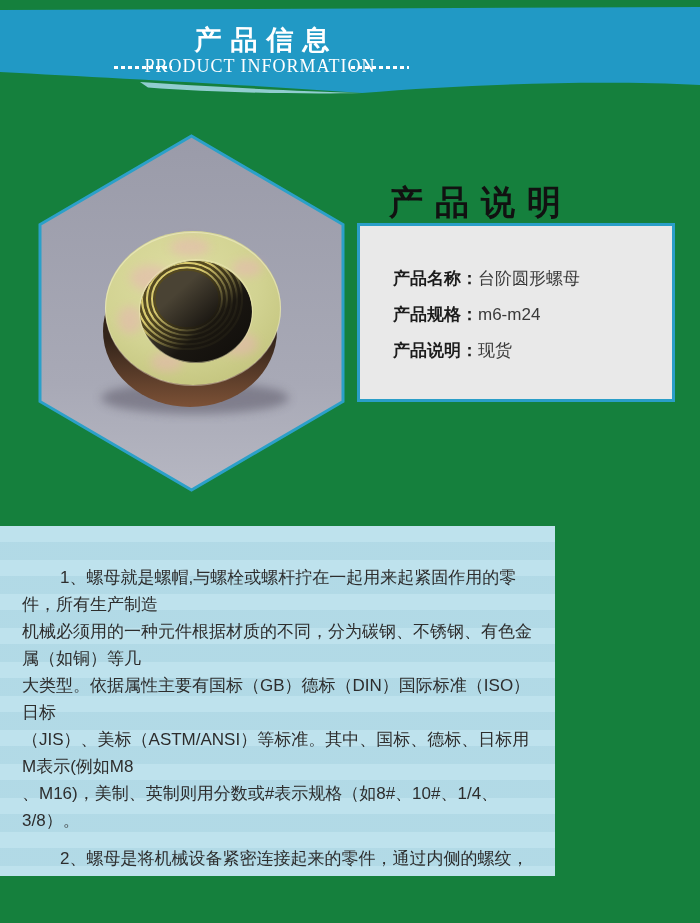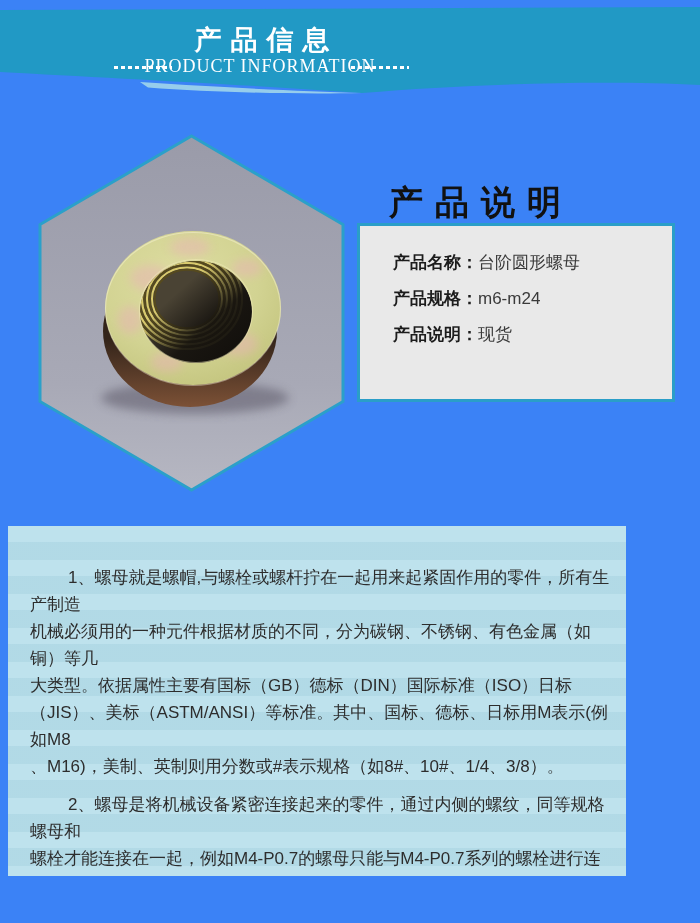--- a/index.html
+++ b/index.html
@@ -1,21 +1,21 @@
 <!DOCTYPE html>
 <html><head>
 <meta charset="utf-8">
 <style>
   * { margin: 0; padding: 0; box-sizing: border-box; }
   html, body { background: #ffffff; }
   .page {
     position: relative;
     width: 700px;
     height: 923px;
-    background: #3b82f6;
+    background: #15803d;
     overflow: hidden;
     font-family: "Liberation Sans", sans-serif;
     margin: 0 auto;
   }
   
   .banner-svg { position: absolute; left: 0; top: 0; width: 700px; height: 100px; display: block; }
   .header-title {
     position: absolute; left: 0; top: 22px; width: 524px;
     text-align: center;
     color: #ffffff; font-size: 27px; font-weight: bold;
@@ -40,29 +40,29 @@
   .section-title {
     position: absolute; left: 389px; top: 180px;
     color: #111111; font-size: 34px; font-weight: bold;
     letter-spacing: 12px; white-space: nowrap;
   }
   .spec-box {
     position: absolute; left: 357px; top: 223px;
     width: 318px; height: 179px;
     background: #e9e9e9;
     border: 3px solid #2a9ec8;
-    padding: 26px 10px 0 33px;
+    padding: 42px 10px 0 33px;
   }
   .spec-row { font-size: 17px; line-height: 21px; margin-bottom: 15px; white-space: nowrap; }
   .spec-label { font-weight: bold; color: #1c1c1c; }
   .spec-value { color: #3a3a3a; }
   
   .desc-panel {
-    position: absolute; left: 8px; top: 526px;
-    width: 618px; height: 350px;
+    position: absolute; left: 0; top: 526px;
+    width: 555px; height: 350px;
     background: #b7dfeb;
     background-image: repeating-linear-gradient(180deg,
       rgba(255,255,255,0.10) 0 16px,
       rgba(80,120,140,0.05) 16px 34px);
     padding: 38px 16px 0 22px;
     overflow: hidden;
   }
   .desc-para {
     color: #2d2d2d;
     font-size: 17px;

